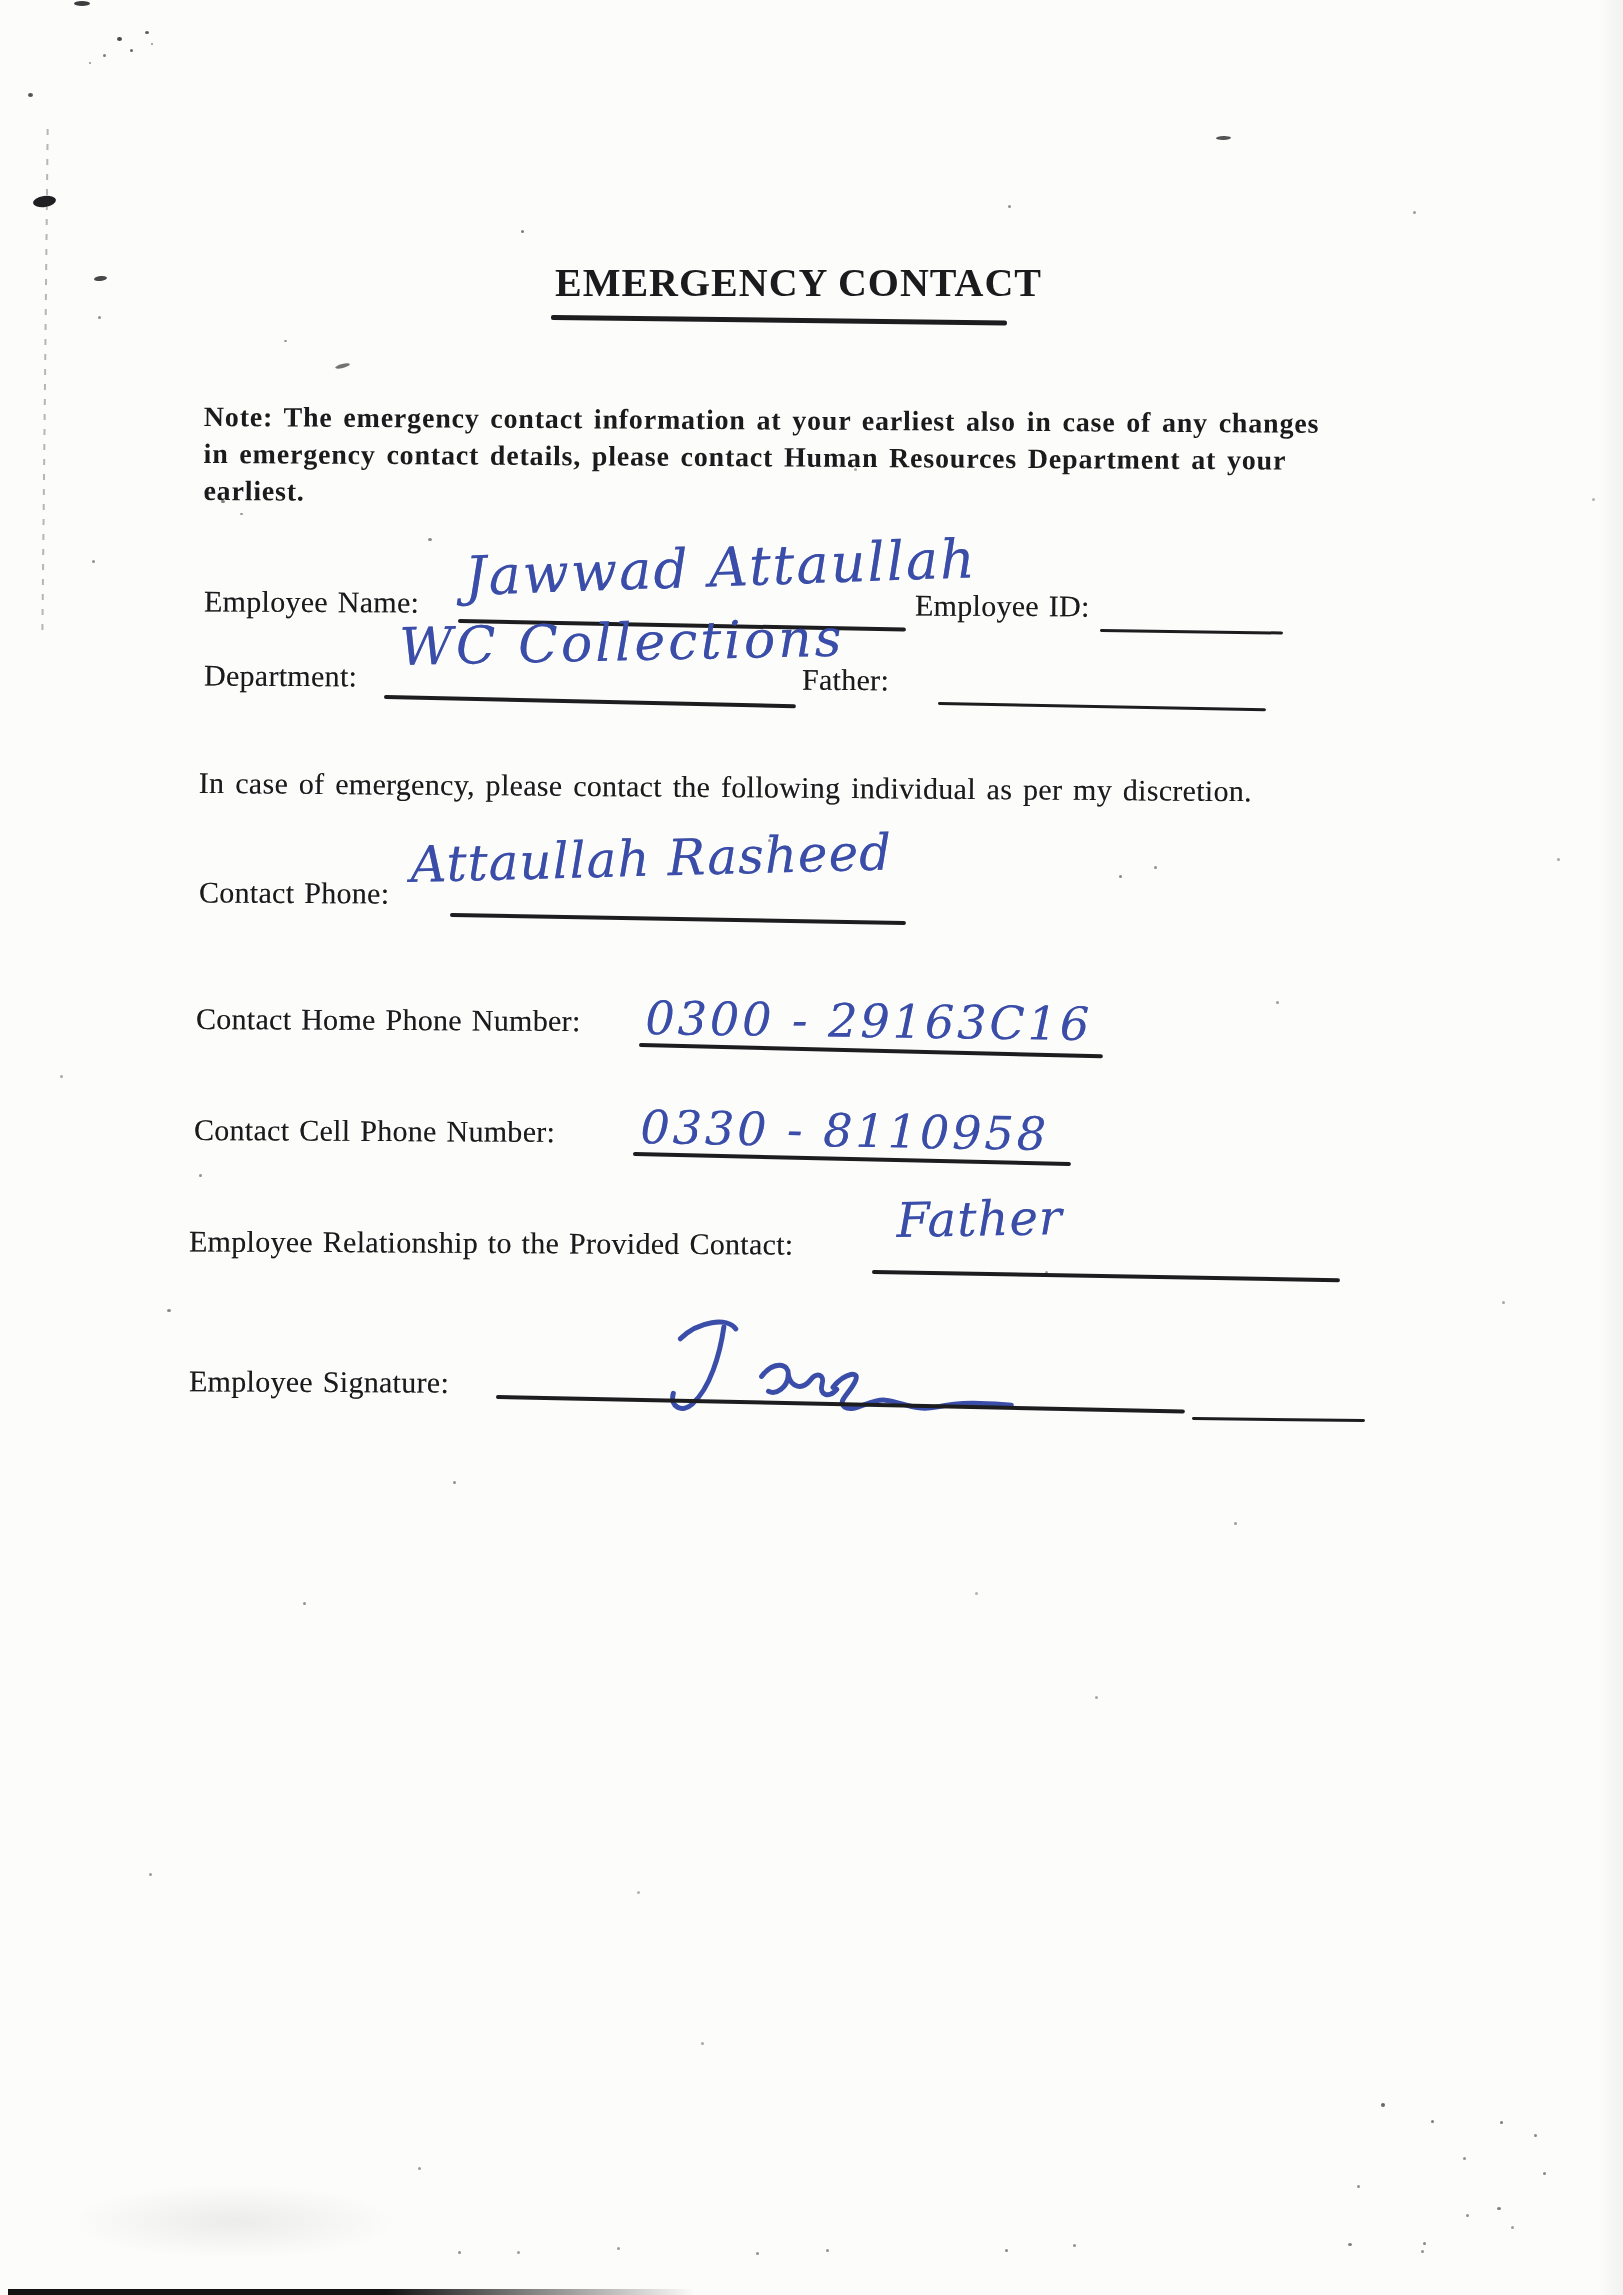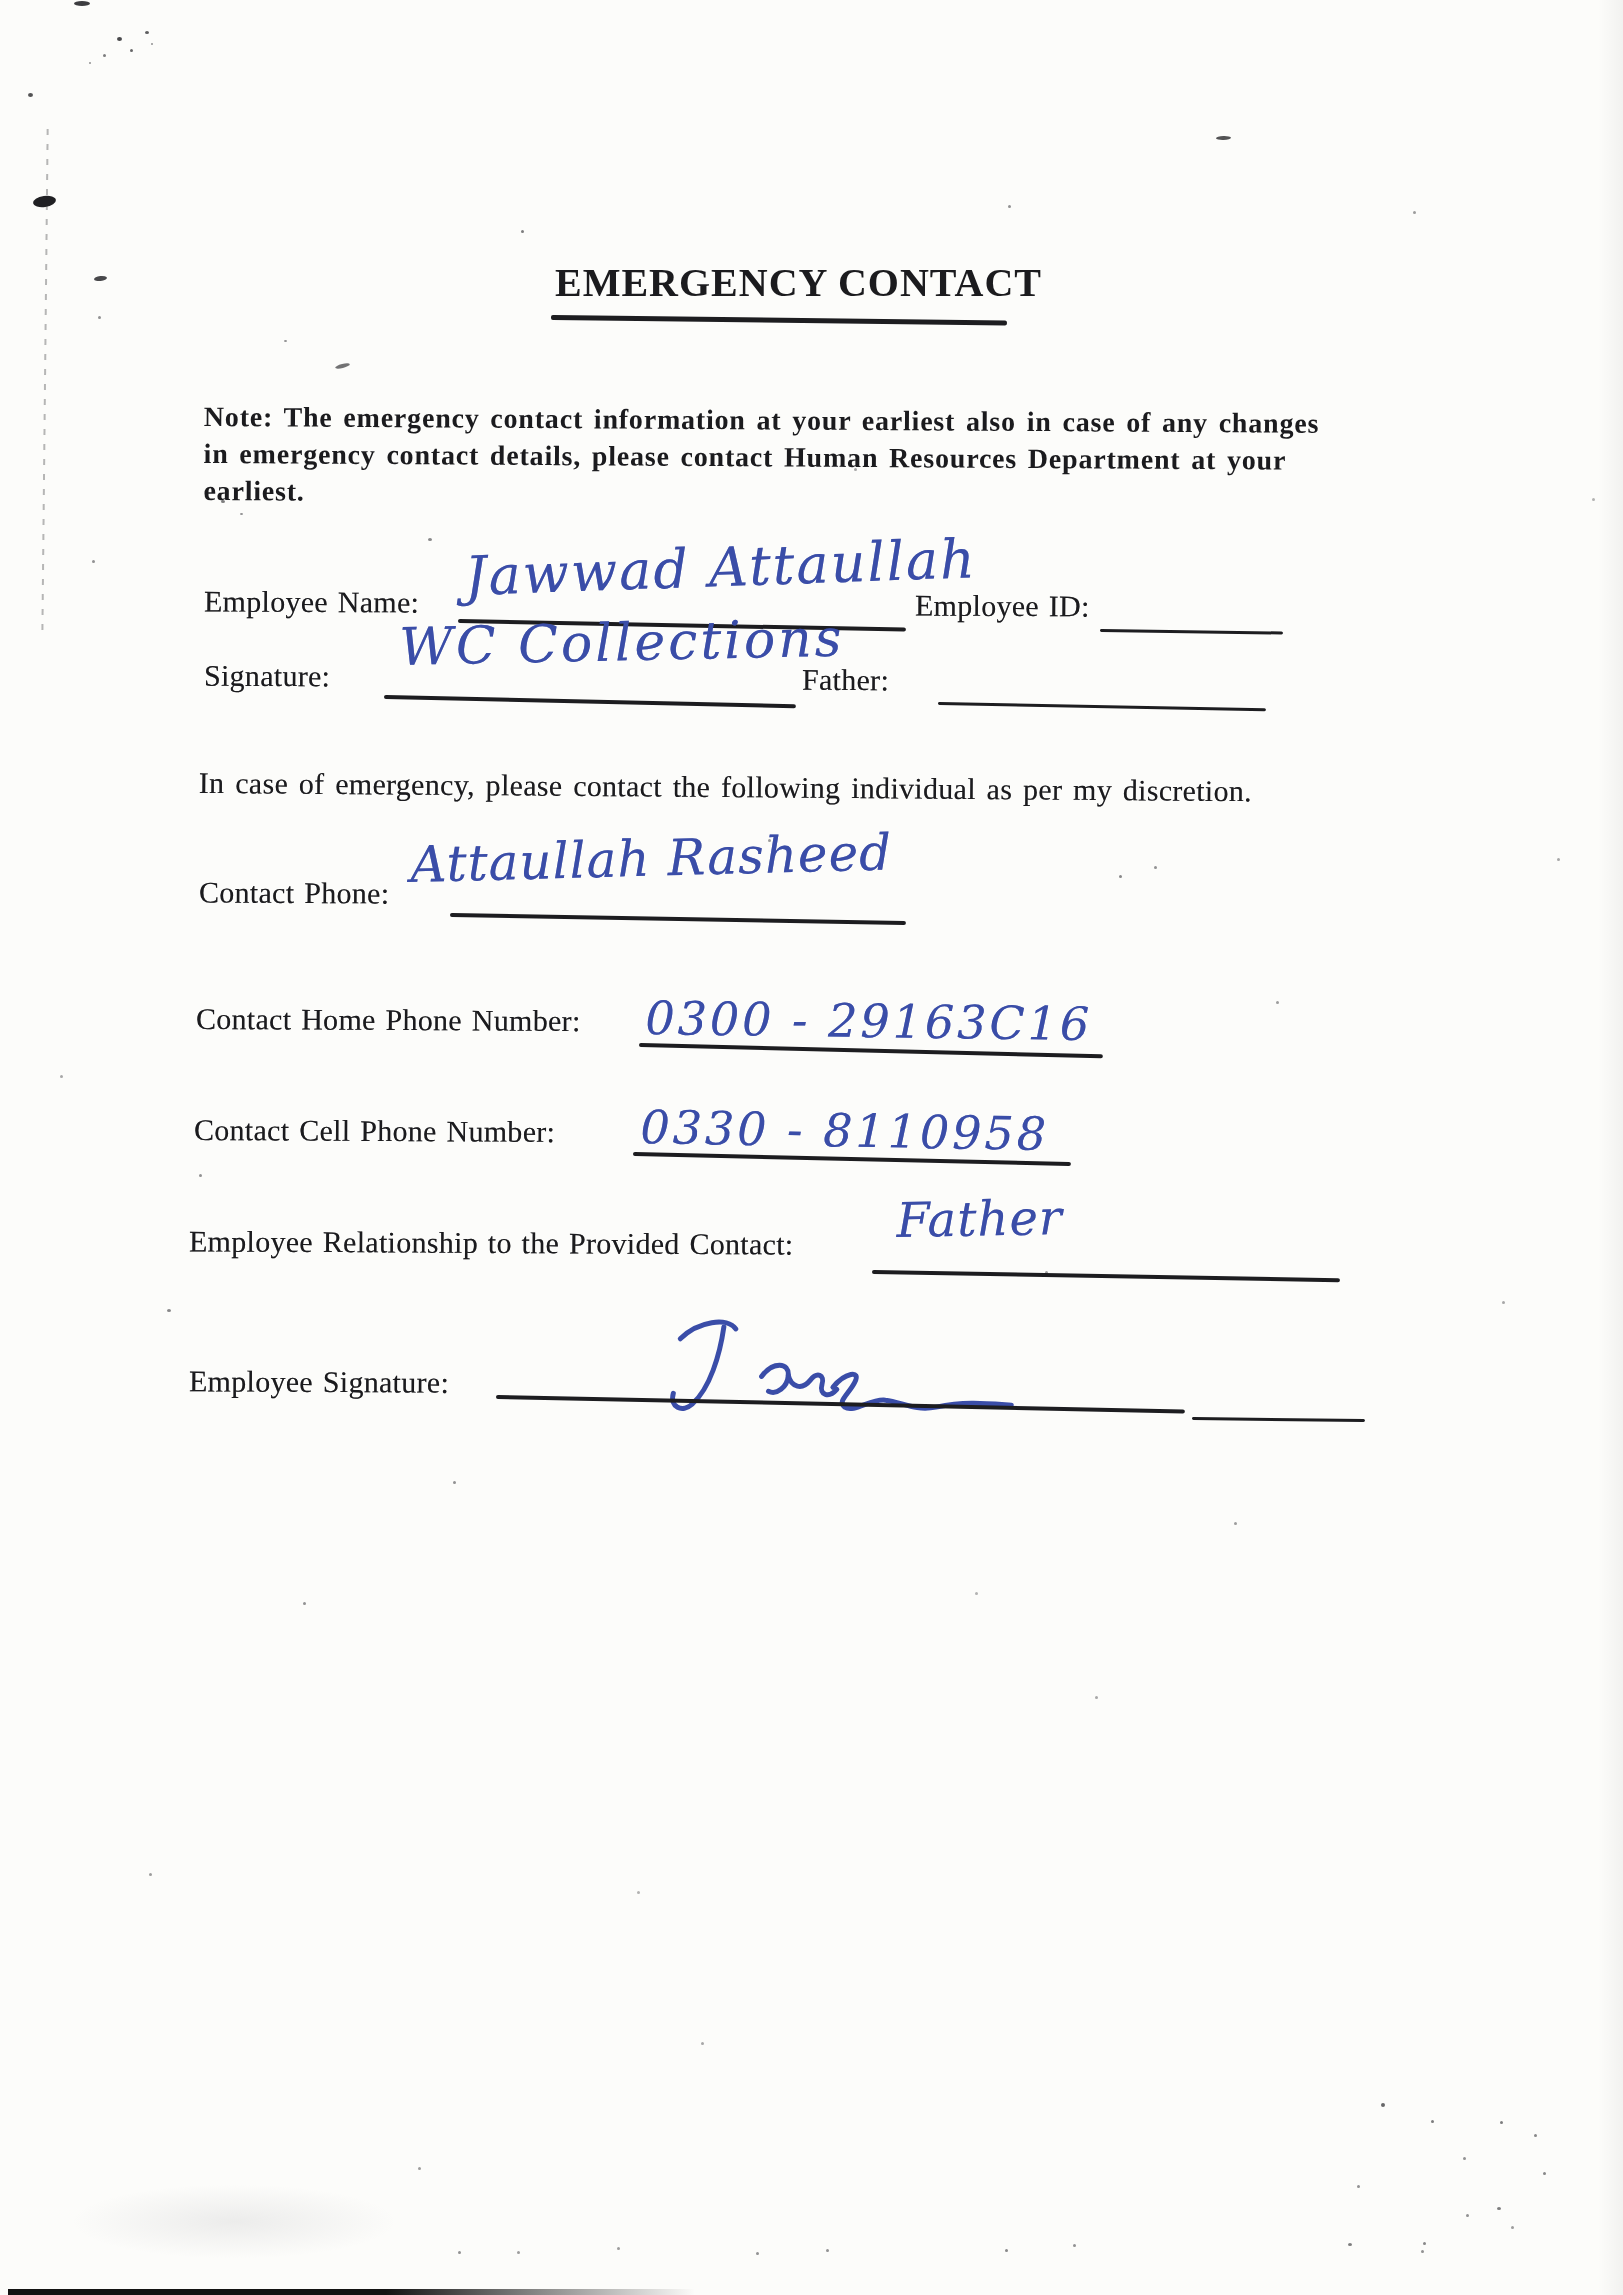--- a/index.html
+++ b/index.html
@@ -117,21 +117,21 @@
     <div>earliest.</div>
   </div>
 
   <div class="abs lbl" style="left:204px;top:585px;transform:rotate(.3deg);">Employee Name:</div>
   <div class="hw" style="left:466px;top:545px;font-size:54px;letter-spacing:2px;transform:rotate(-2deg);">Jawwad Attaullah</div>
   <div class="rule" style="left:458px;top:619px;width:448px;transform:rotate(1.1deg);"></div>
   <div class="abs lbl" style="left:915px;top:589px;transform:rotate(.3deg);">Employee ID:</div>
   <div class="hw" style="left:1109px;top:593px;font-size:40px;"></div>
   <div class="rule" style="left:1100px;top:629px;width:183px;height:3px;transform:rotate(.8deg);"></div>
 
-  <div class="abs lbl" style="left:204px;top:659px;transform:rotate(.3deg);">Signature:</div>
+  <div class="abs lbl" style="left:204px;top:659px;transform:rotate(.3deg);">Department:</div>
   <div class="hw" style="left:400px;top:617px;font-size:52px;letter-spacing:3px;transform:rotate(-1.2deg);">WC Collections</div>
   <div class="rule" style="left:384px;top:695px;width:412px;transform:rotate(1.3deg);"></div>
   <div class="abs lbl" style="left:802px;top:663px;transform:rotate(.3deg);">Father:</div>
   <div class="hw" style="left:945px;top:665px;font-size:40px;"></div>
   <div class="rule" style="left:938px;top:702px;width:328px;height:3px;transform:rotate(1.1deg);"></div>
 
   <div class="abs sentence" style="left:199px;top:766px;">In case of emergency, please contact the following individual as per my discretion.</div>
 
   <div class="abs lbl" style="left:199px;top:876px;transform:rotate(.3deg);">Contact Phone:</div>
   <div class="hw" style="left:411px;top:836px;font-size:50px;letter-spacing:1px;transform:rotate(-1.5deg);">Attaullah Rasheed</div>

